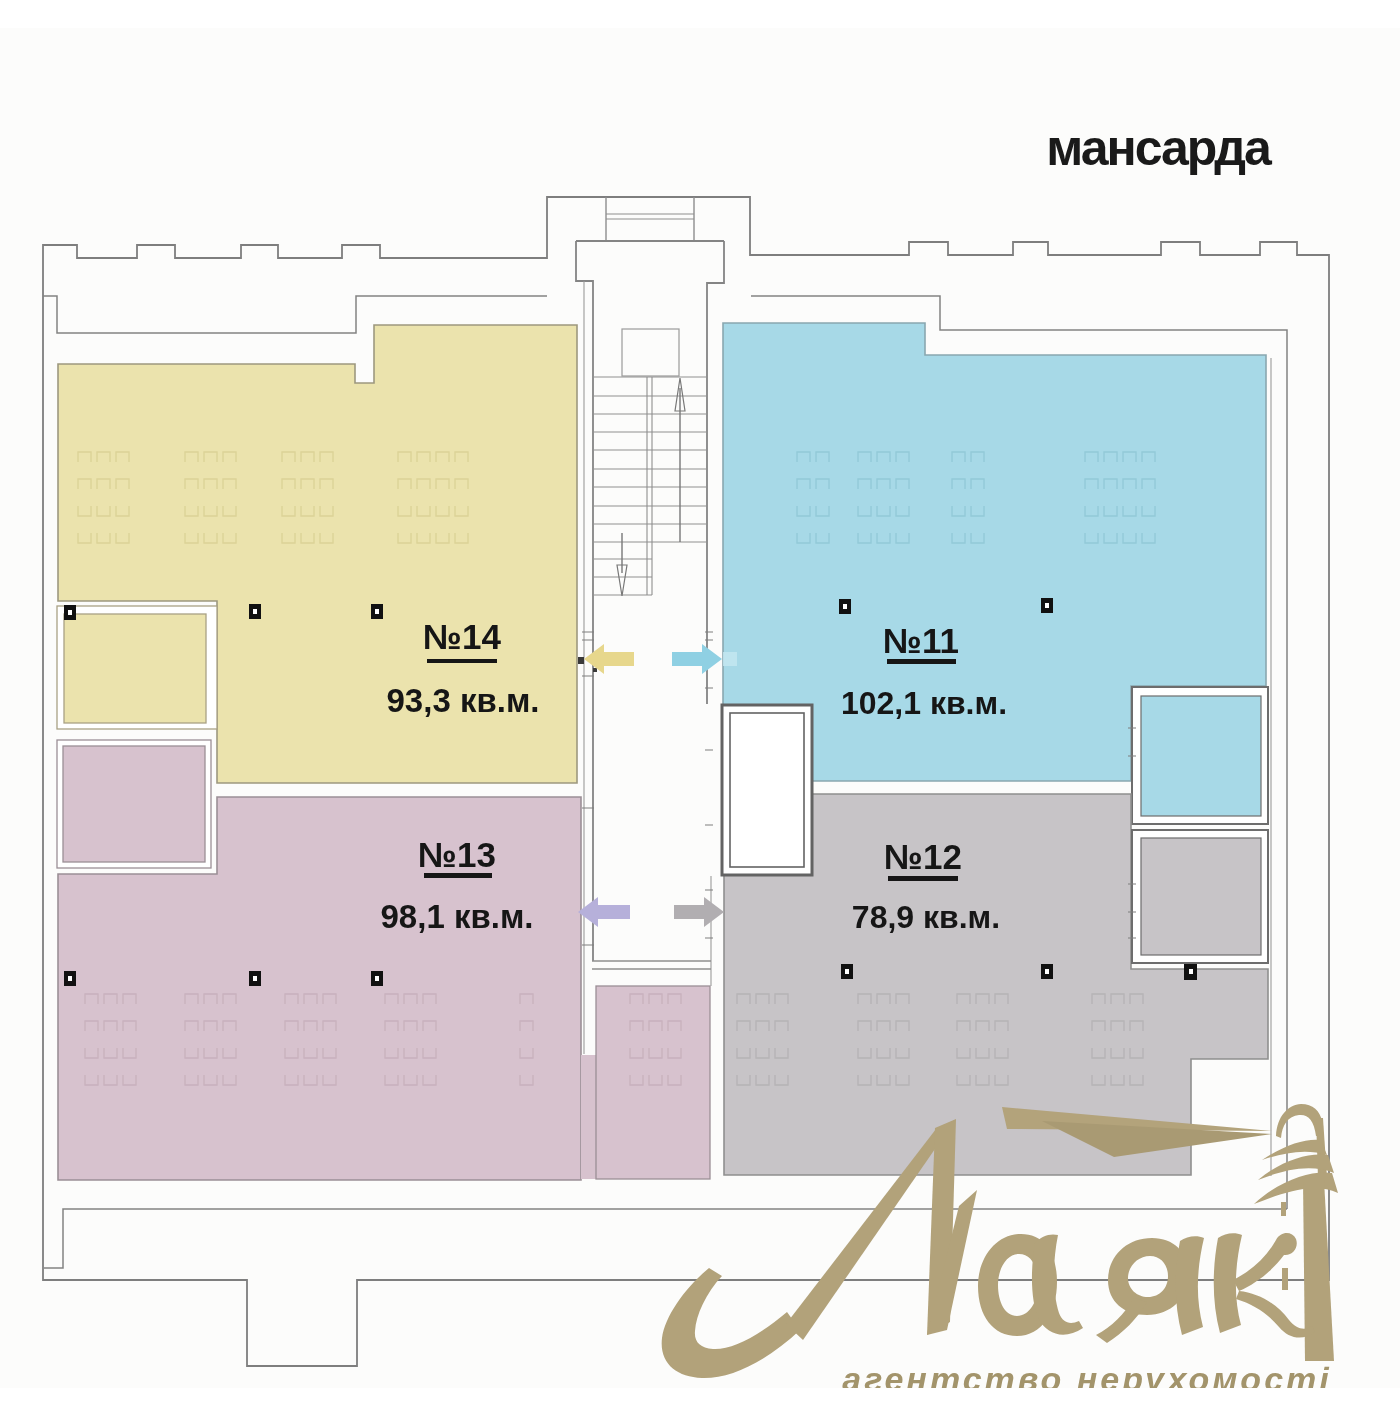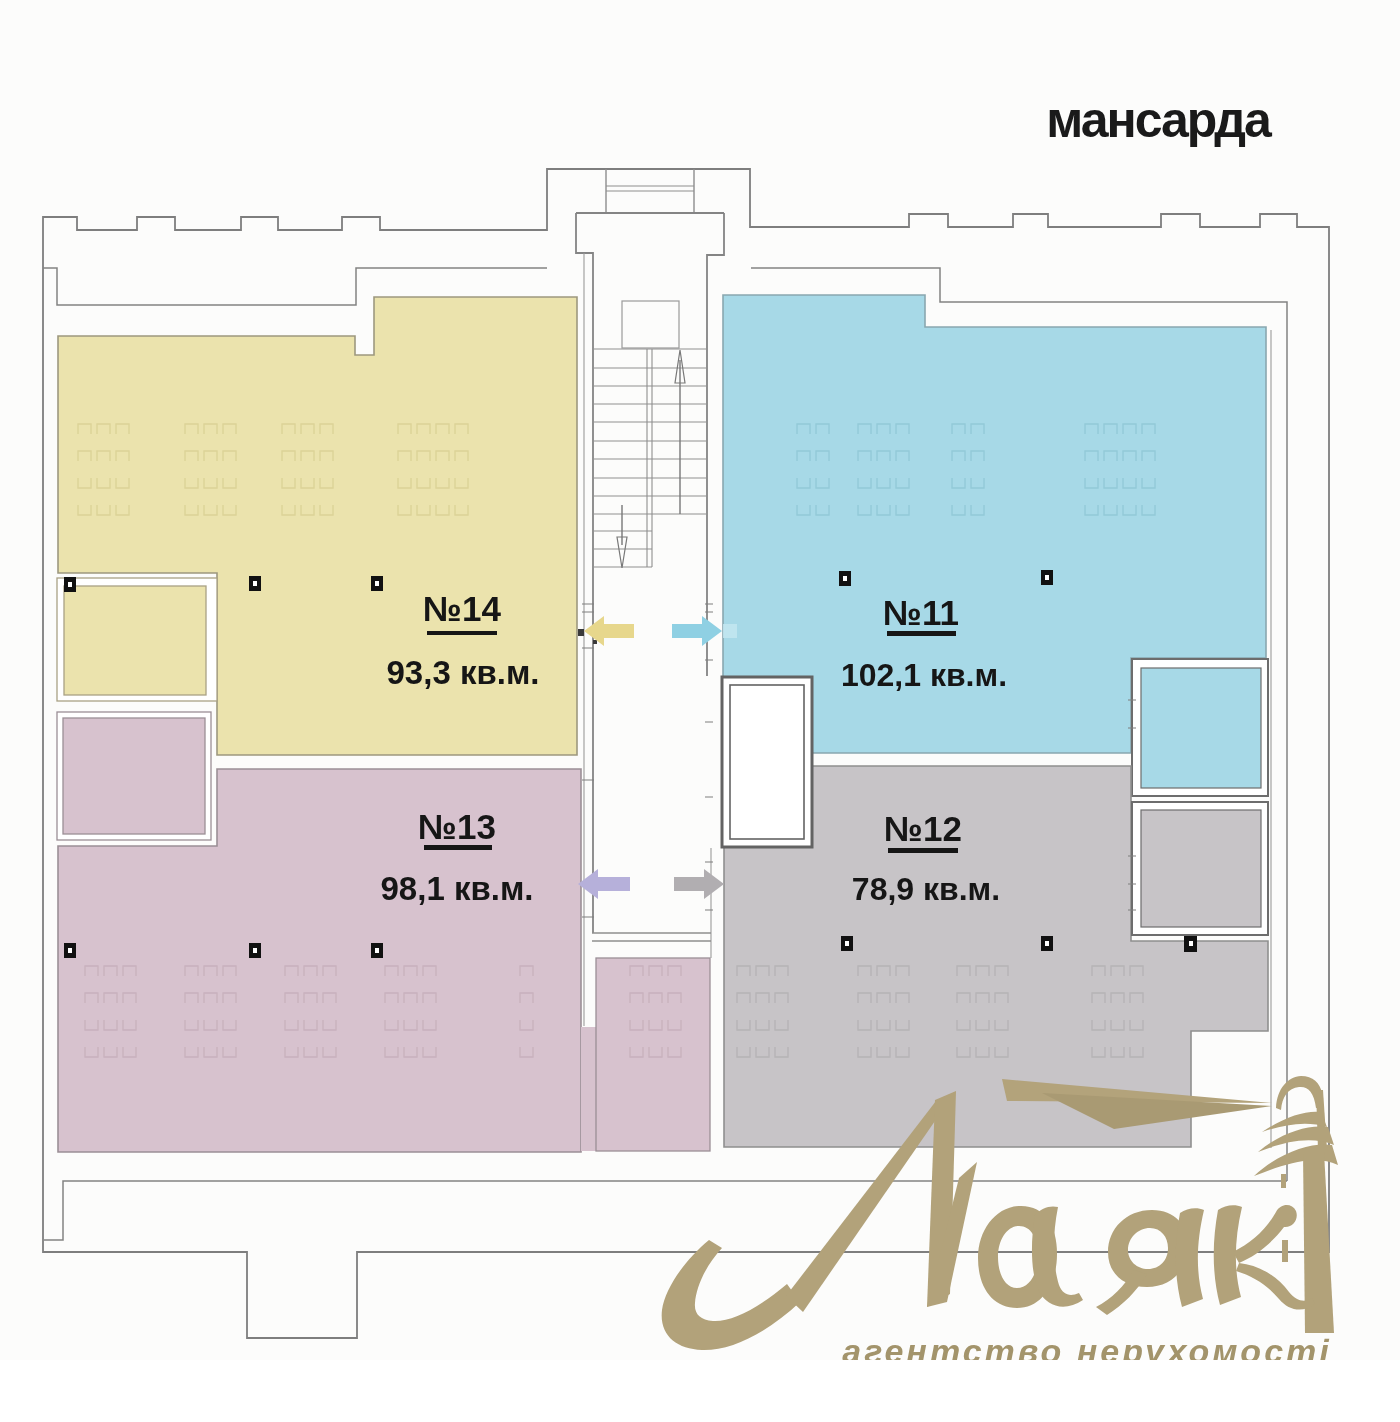--- a/index.html
+++ b/index.html
@@ -1,16 +1,16 @@
 <!DOCTYPE html>
 <html><head>
 <meta charset="utf-8">
 <style>
 html,body{margin:0;padding:0;background:#ffffff;}
-#page{position:relative;width:1400px;height:1360px;background:#0369a1;font-family:"Liberation Sans",sans-serif;overflow:hidden;}
+#page{position:relative;width:1400px;height:1360px;background:#0369a1;font-family:"Liberation Sans",sans-serif;overflow:hidden;margin-top:28px;}
 text{font-family:"Liberation Sans",sans-serif;}
 </style>
 </head>
 <body>
 <div id="page">
 <svg width="1400" height="1422" viewBox="0 0 1400 1422">
 
 <rect x="0" y="0" width="1400" height="1422" fill="#fcfcfb"></rect>
 
 <text x="1158" y="137" font-size="50" font-weight="bold" fill="#1a1a1a" text-anchor="middle" letter-spacing="-2">мансарда</text>

